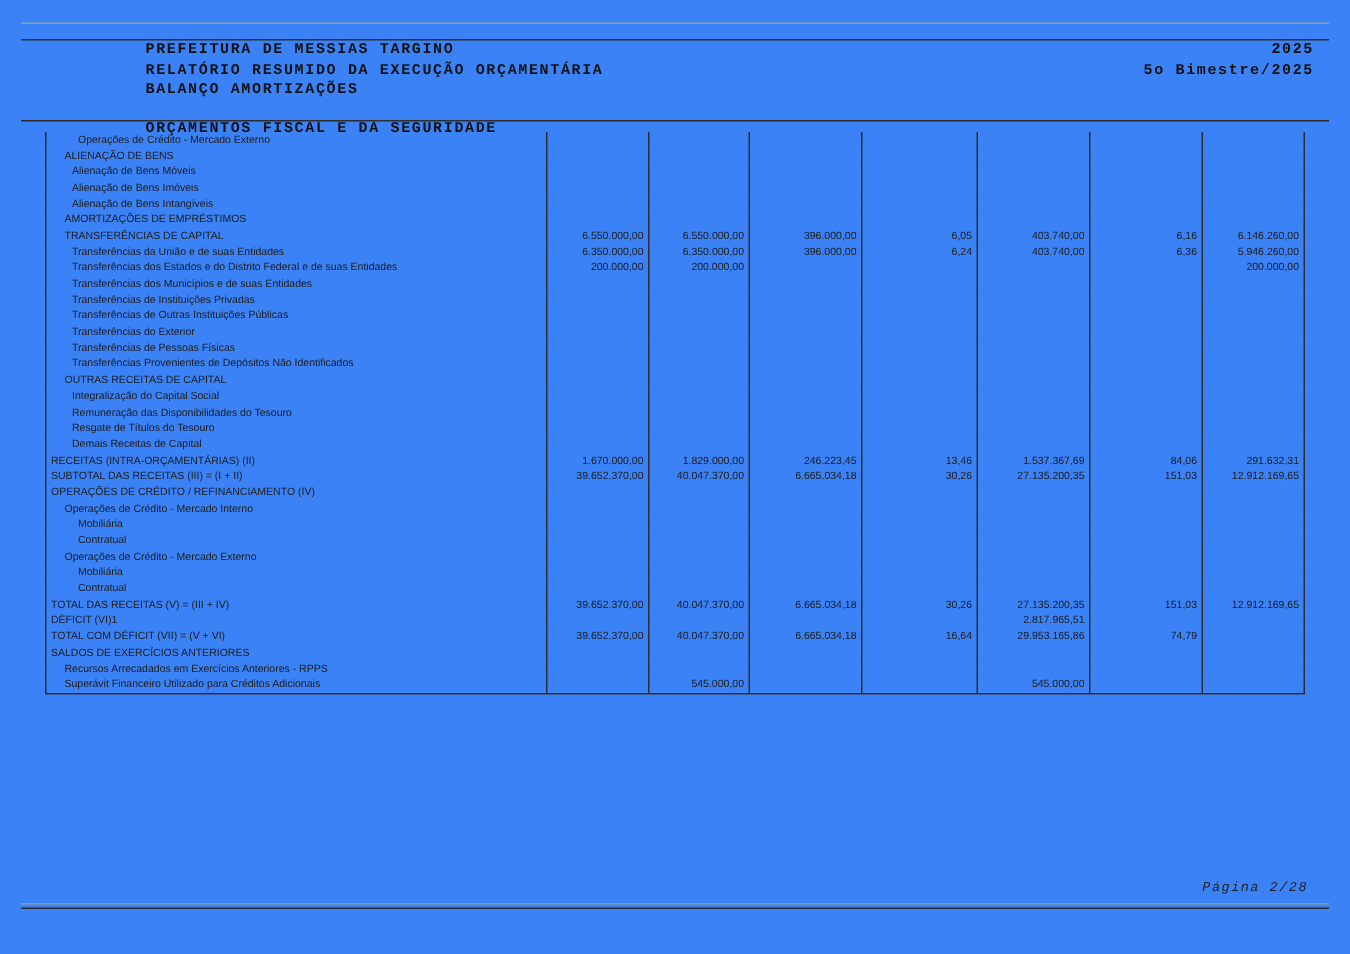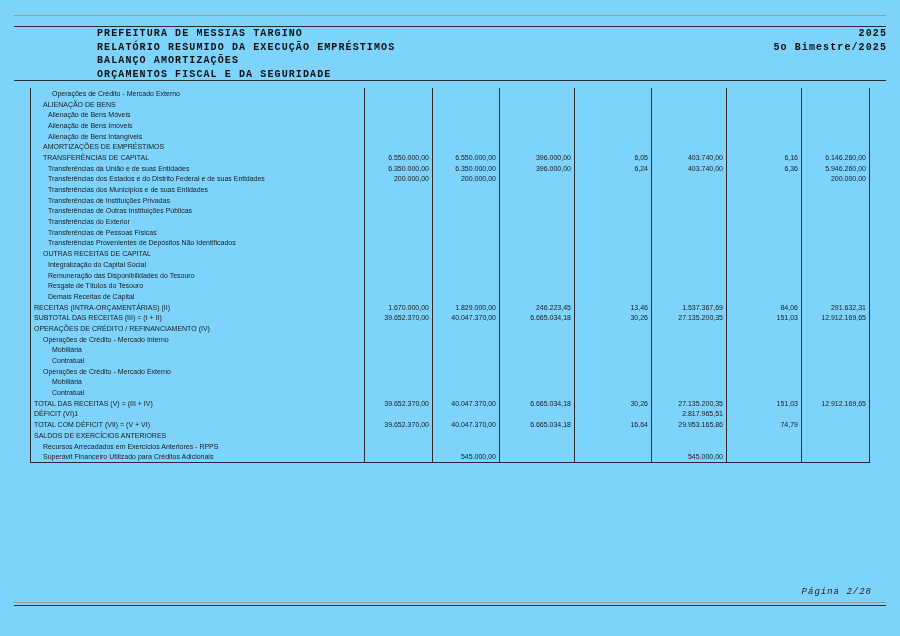--- a/index.html
+++ b/index.html
@@ -1,32 +1,32 @@
 <!DOCTYPE html>
 <html><head>
 <meta charset="utf-8">
 <style>
   * { margin:0; padding:0; box-sizing:border-box; }
   html,body { background:#f2f2f2; }
   .page {
-    position:relative; width:900px; height:636px; background:#7dd3fc;
+    position:relative; width:900px; height:636px; background:#3b82f6;
     font-family:"Liberation Sans", sans-serif; color:#1c1c1c; overflow:hidden;text-decoration:underline;
   }
   .rule { position:absolute; left:14px; right:14px; height:1px; }
   .rule.gray { background:#9a9a9a; }
   .rule.dark { background:#2d2d2d; }
 
   
   .hdr-line {
     position:absolute; left:97px;
     font-family:"Liberation Mono", monospace; font-weight:bold;
     font-size:10px; letter-spacing:1.1px; white-space:nowrap; color:#111;
   }
   .hdr-right {
-    position:absolute; right:13px; 
+    position:absolute; right:24px; 
     font-family:"Liberation Mono", monospace; font-weight:bold;
     font-size:10px; letter-spacing:1.1px; white-space:nowrap; color:#111;
   }
 
   
   .tbl {
     position:absolute; left:30px; top:88px; width:840px; height:375px;
     display:flex; flex-direction:column;
     border-bottom:1px solid #2d2d2d;
     font-size:7px; line-height:1;
@@ -52,23 +52,23 @@
 </style>
 </head>
 <body>
 
 <div class="page">
 
   <div class="rule gray" style="top:15px;"></div>
   <div class="rule dark" style="top:26px;"></div>
 
   <div class="hdr-line" style="top:28px;">PREFEITURA DE MESSIAS TARGINO</div>
-  <div class="hdr-line" style="top:41.5px;">RELATÓRIO RESUMIDO DA EXECUÇÃO EMPRÉSTIMOS</div>
+  <div class="hdr-line" style="top:41.5px;">RELATÓRIO RESUMIDO DA EXECUÇÃO ORÇAMENTÁRIA</div>
   <div class="hdr-line" style="top:55px;">BALANÇO AMORTIZAÇÕES</div>
-  <div class="hdr-line" style="top:69px;">ORÇAMENTOS FISCAL E DA SEGURIDADE</div>
+  <div class="hdr-line" style="top:81px;">ORÇAMENTOS FISCAL E DA SEGURIDADE</div>
   <div class="hdr-right" style="top:28px;">2025</div>
   <div class="hdr-right" style="top:41.5px;">5o Bimestre/2025</div>
 
   <div class="rule dark" style="top:80px;"></div>
 
   <div class="tbl">
       <div class="trow">
         <div class="cell label ind3">Operações de Crédito - Mercado Externo</div>
         <div class="cell num c0"></div>
         <div class="cell num c1"></div>

